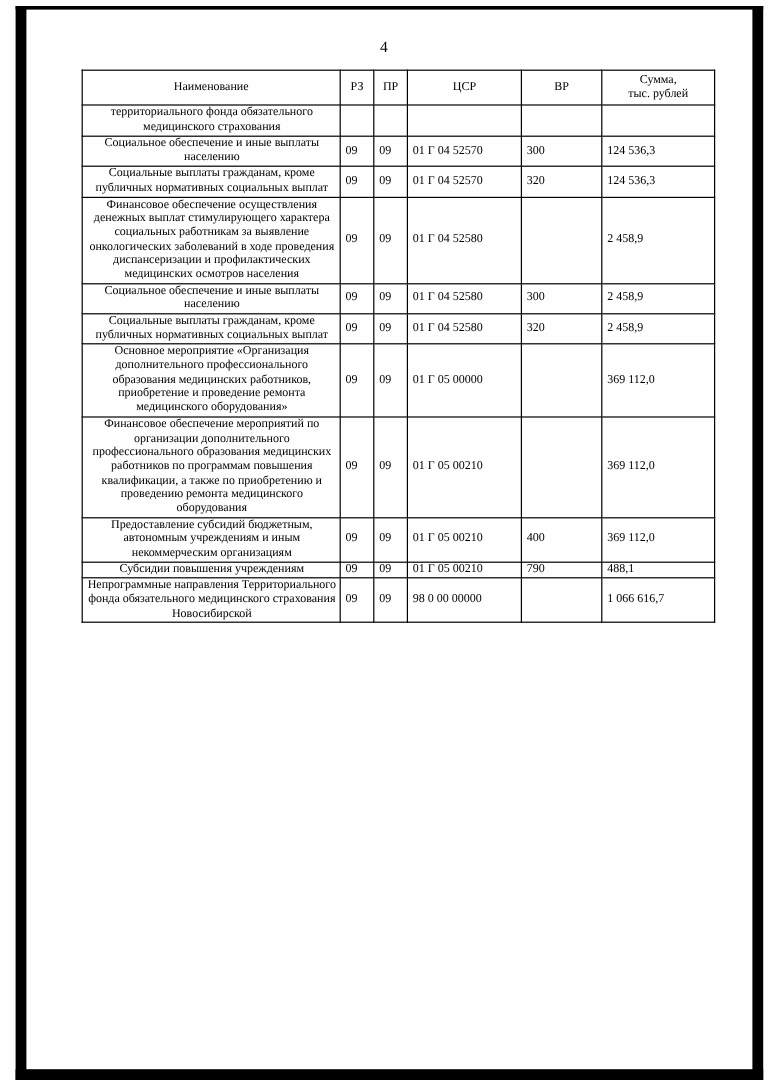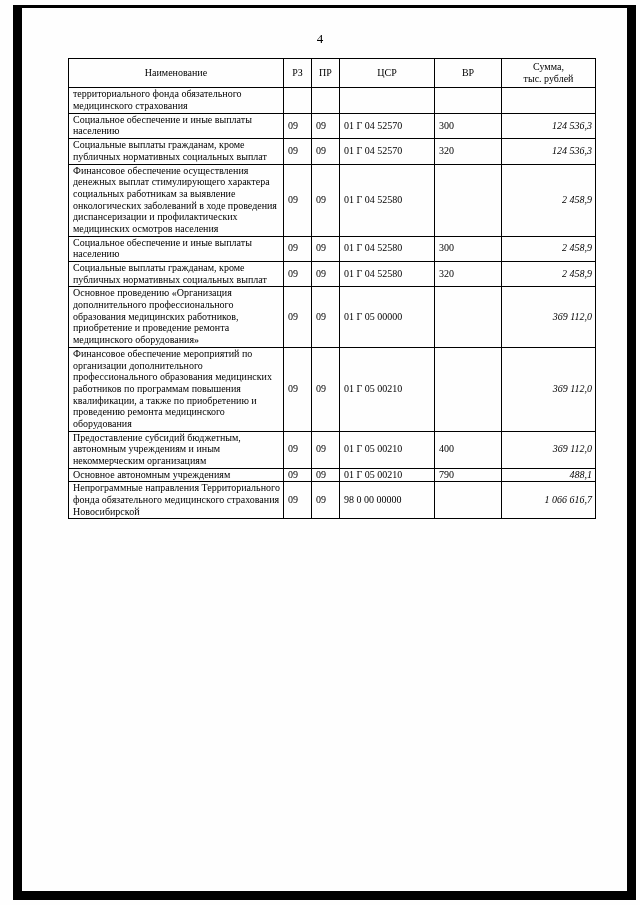--- a/index.html
+++ b/index.html
@@ -48,34 +48,33 @@
     padding: 0 3px 1px 4px;
   }
   table.budget th {
     font-weight: normal;
     text-align: center;
     vertical-align: middle;
     white-space: pre-line;
     padding: 2px 2px 3px 2px;
   }
   td.cell-name {
-    text-align: left;
+    text-align: center;
     vertical-align: top;
   }
   td.cell-rz, td.cell-pr, td.cell-csr, td.cell-vr {
     text-align: left;
     vertical-align: middle;
     white-space: nowrap;
   }
   td.cell-sum {
-    text-align: right;
+    text-align: left;
     vertical-align: middle;
     white-space: nowrap;
     padding-right: 10px;
-    font-style: italic;
   }
 </style>
 </head>
 <body>
 
 <div class="page">
 
   <div class="scan scan-left"></div>
   <div class="scan scan-right"></div>
   <div class="scan scan-top"></div>
@@ -146,21 +145,21 @@
         </tr>
         <tr>
           <td class="cell-name">Социальные выплаты гражданам, кроме публичных нормативных социальных выплат</td>
           <td class="cell-rz">09</td>
           <td class="cell-pr">09</td>
           <td class="cell-csr">01 Г 04 52580</td>
           <td class="cell-vr">320</td>
           <td class="cell-sum">2 458,9</td>
         </tr>
         <tr>
-          <td class="cell-name">Основное проведению «Организация дополнительного профессионального образования медицинских работников, приобретение и проведение ремонта медицинского оборудования»</td>
+          <td class="cell-name">Основное мероприятие «Организация дополнительного профессионального образования медицинских работников, приобретение и проведение ремонта медицинского оборудования»</td>
           <td class="cell-rz">09</td>
           <td class="cell-pr">09</td>
           <td class="cell-csr">01 Г 05 00000</td>
           <td class="cell-vr"></td>
           <td class="cell-sum">369 112,0</td>
         </tr>
         <tr>
           <td class="cell-name">Финансовое обеспечение мероприятий по организации дополнительного профессионального образования медицинских работников по программам повышения квалификации, а также по приобретению и проведению ремонта медицинского оборудования</td>
           <td class="cell-rz">09</td>
           <td class="cell-pr">09</td>
@@ -170,21 +169,21 @@
         </tr>
         <tr>
           <td class="cell-name">Предоставление субсидий бюджетным, автономным учреждениям и иным некоммерческим организациям</td>
           <td class="cell-rz">09</td>
           <td class="cell-pr">09</td>
           <td class="cell-csr">01 Г 05 00210</td>
           <td class="cell-vr">400</td>
           <td class="cell-sum">369 112,0</td>
         </tr>
         <tr>
-          <td class="cell-name">Основное автономным учреждениям</td>
+          <td class="cell-name">Субсидии повышения учреждениям</td>
           <td class="cell-rz">09</td>
           <td class="cell-pr">09</td>
           <td class="cell-csr">01 Г 05 00210</td>
           <td class="cell-vr">790</td>
           <td class="cell-sum">488,1</td>
         </tr>
         <tr>
           <td class="cell-name">Непрограммные направления Территориального фонда обязательного медицинского страхования Новосибирской</td>
           <td class="cell-rz">09</td>
           <td class="cell-pr">09</td>

